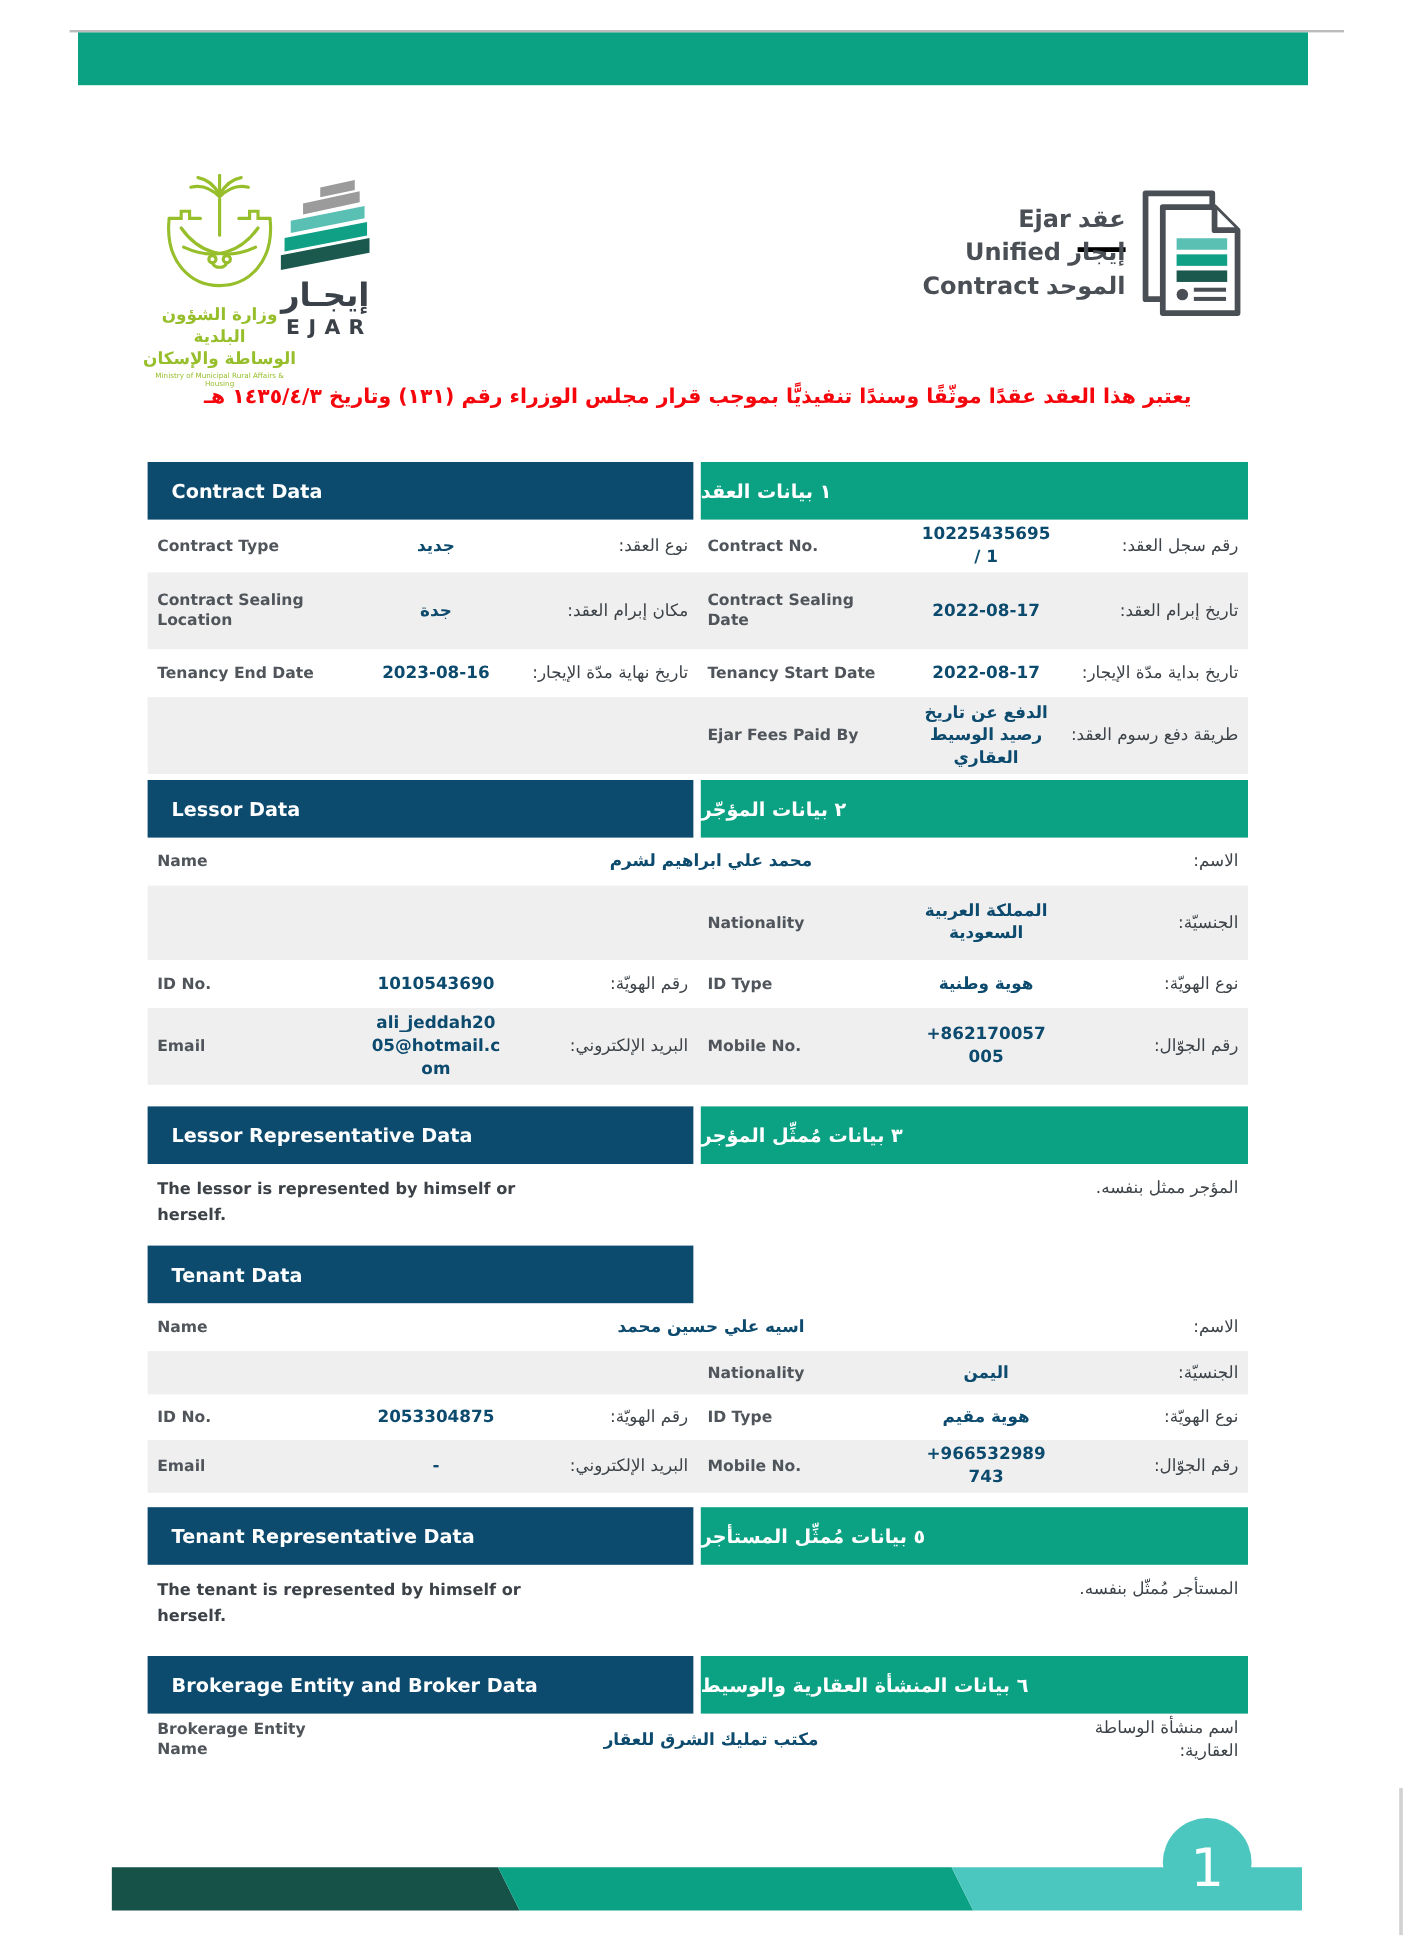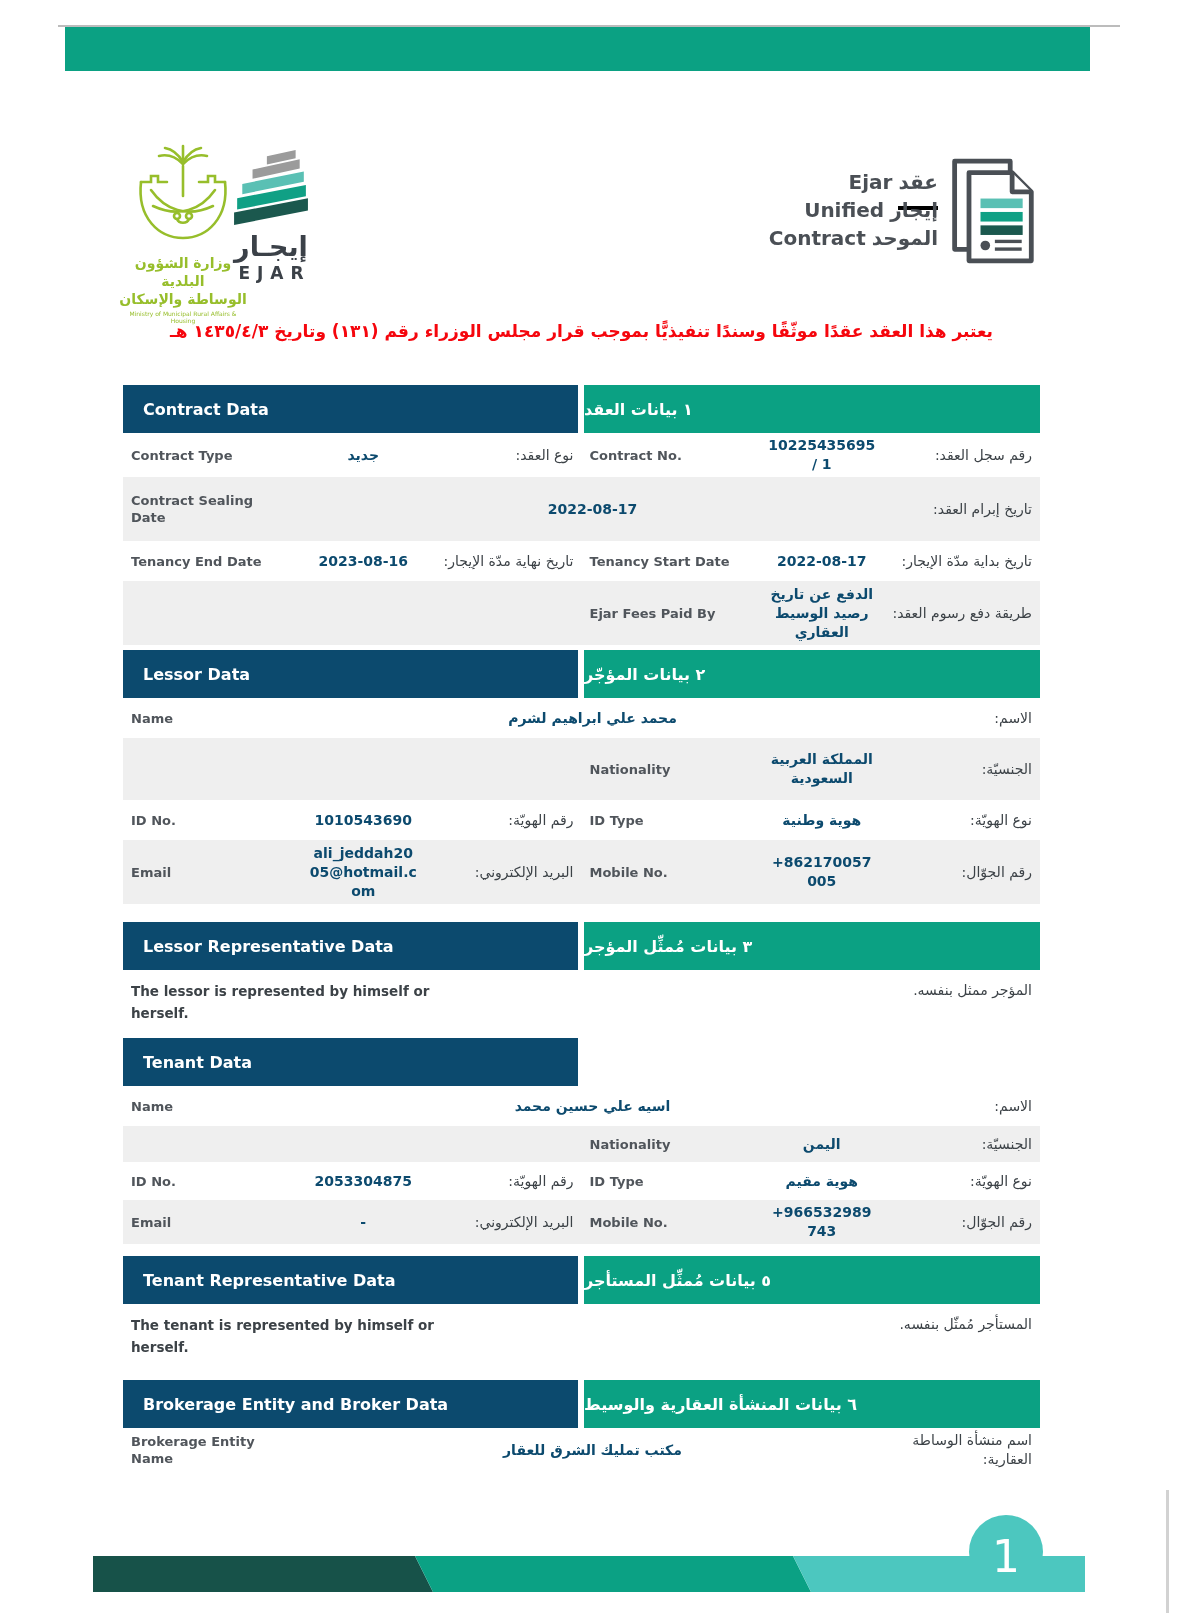--- a/index.html
+++ b/index.html
@@ -144,20 +144,25 @@
         <span class="ar">نوع العقد:</span>
       </div>
       <div class="half">
         <span class="en">Contract No.</span>
         <span class="val">10225435695 / 1</span>
         <span class="ar">رقم سجل العقد:</span>
       </div>
     </div>
     <div class="row h64 shade">
       <div class="half">
+        <span class="en">Contract Sealing Location</span>
+        <span class="val">جدة</span>
+        <span class="ar">مكان إبرام العقد:</span>
+      </div>
+      <div class="half">
         <span class="en">Contract Sealing Date</span>
         <span class="val">2022-08-17</span>
         <span class="ar">تاريخ إبرام العقد:</span>
       </div>
     </div>
     <div class="row h40">
       <div class="half">
         <span class="en">Tenancy End Date</span>
         <span class="val">2023-08-16</span>
         <span class="ar">تاريخ نهاية مدّة الإيجار:</span>

